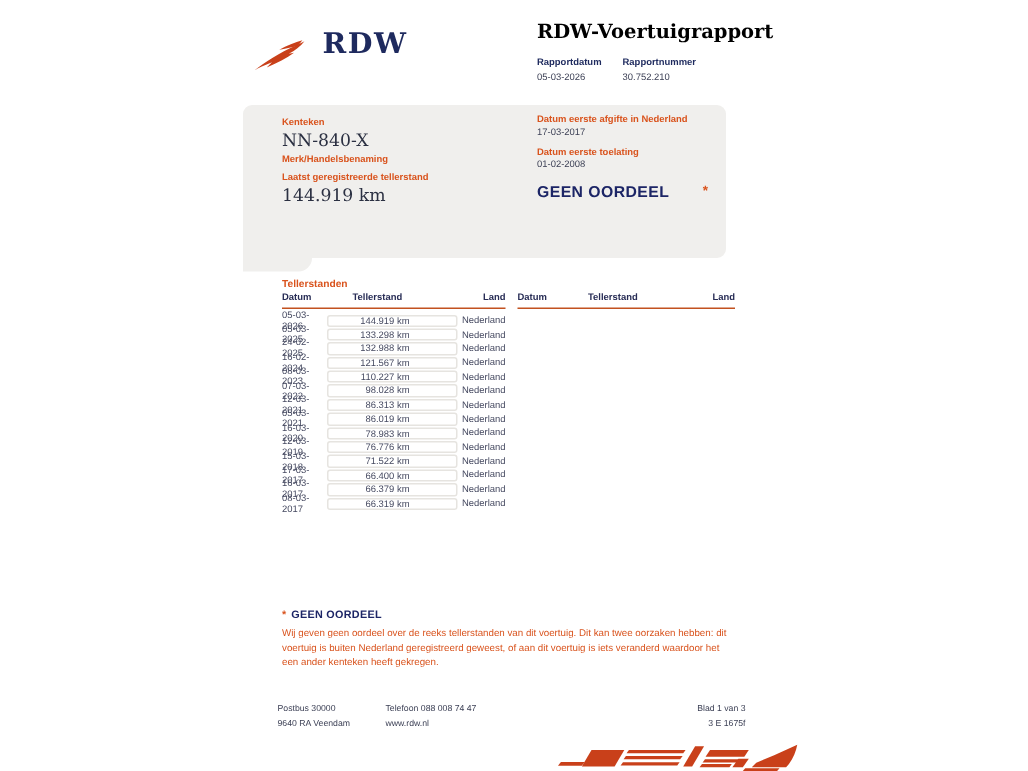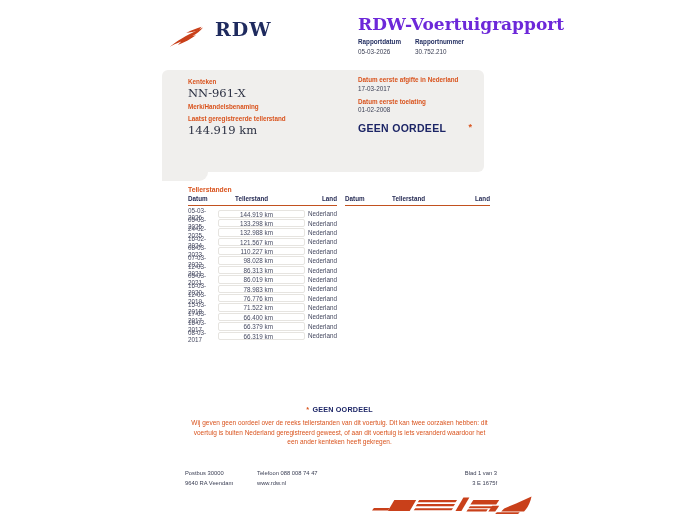--- a/index.html
+++ b/index.html
@@ -14,22 +14,22 @@
 
   
   .logo { position:absolute; left:168px; top:16px; display:flex; align-items:flex-start; }
   .logo svg { width:42px; height:28px; margin-top:6px; }
   .logo-text {
     font-family:"DejaVu Serif", serif; font-weight:bold; font-size:19px;
     color:#1e2a5e; letter-spacing:1px; margin-left:5px;
   }
   .report-title {
     position:absolute; left:358px; top:12px;
-    font-family:"DejaVu Serif", serif; font-weight:bold; font-size:17px;
-    color:#6d28d9;
+    font-family:"DejaVu Serif", serif; font-weight:bold; font-size:13px;
+    color:#000000;
   }
   .report-meta { position:absolute; left:358px; top:36px; display:flex; }
   .meta-block { margin-right:14px; }
   .meta-block .lbl { font-size:6.3px; font-weight:bold; color:#1e2a5e; margin-bottom:2.5px; }
   .meta-block .val { font-size:6.3px; color:#3d4156; }
 
   
   .card {
     position:absolute; left:162px; top:68px; width:322px; height:102px;
     background:#f0efed; border-radius:6px 6px 6px 0;
@@ -65,21 +65,21 @@
   .trow { display:flex; align-items:center; height:9.4px; font-size:6.3px; color:#454960; }
   .c-date { width:30px; }
   .c-val {
     width:87px; height:8.4px; line-height:7.8px;
     border:1px solid #e6e4e0; border-radius:2px; background:#fff;
     text-align:right; padding-right:31px;
   }
   .c-land { flex:1; text-align:right; }
 
   
-  .note { position:absolute; left:188px; top:403px; width:303px;text-align:center; }
+  .note { position:absolute; left:188px; top:403px; width:303px; }
   .note-head { font-size:7.2px; font-weight:bold; color:#1c2566; letter-spacing:0.2px; margin-bottom:4px; }
   .note-head .mark { color:#d9531d; margin-right:1px; }
   .note-body { font-size:6.5px; line-height:9.6px; color:#d9531d; }
 
   
   .footer { position:absolute; left:185px; top:467px; width:312px; display:flex; font-size:5.8px; color:#3d4156; }
   .f-col { line-height:9.5px; }
   .f-col.addr { width:72px; }
   .f-col.contact { flex:1; }
   .f-col.pageinfo { text-align:right; }
@@ -112,21 +112,21 @@
     </div>
     <div class="meta-block">
       <div class="lbl">Rapportnummer</div>
       <div class="val">30.752.210</div>
     </div>
   </div>
 
   <div class="card">
     <div class="card-left">
       <div class="olabel">Kenteken</div>
-      <div class="bigval">NN-961-X</div>
+      <div class="bigval">NN-840-X</div>
       <div class="olabel">Merk/Handelsbenaming</div>
       <div class="olabel" style="margin-top:5px;">Laatst geregistreerde tellerstand</div>
       <div class="bigval">144.919 km</div>
     </div>
     <div class="card-right">
       <div class="olabel">Datum eerste afgifte in Nederland</div>
       <div class="smval">17-03-2017</div>
       <div class="olabel">Datum eerste toelating</div>
       <div class="smval">01-02-2008</div>
       <div class="oordeel-row">

